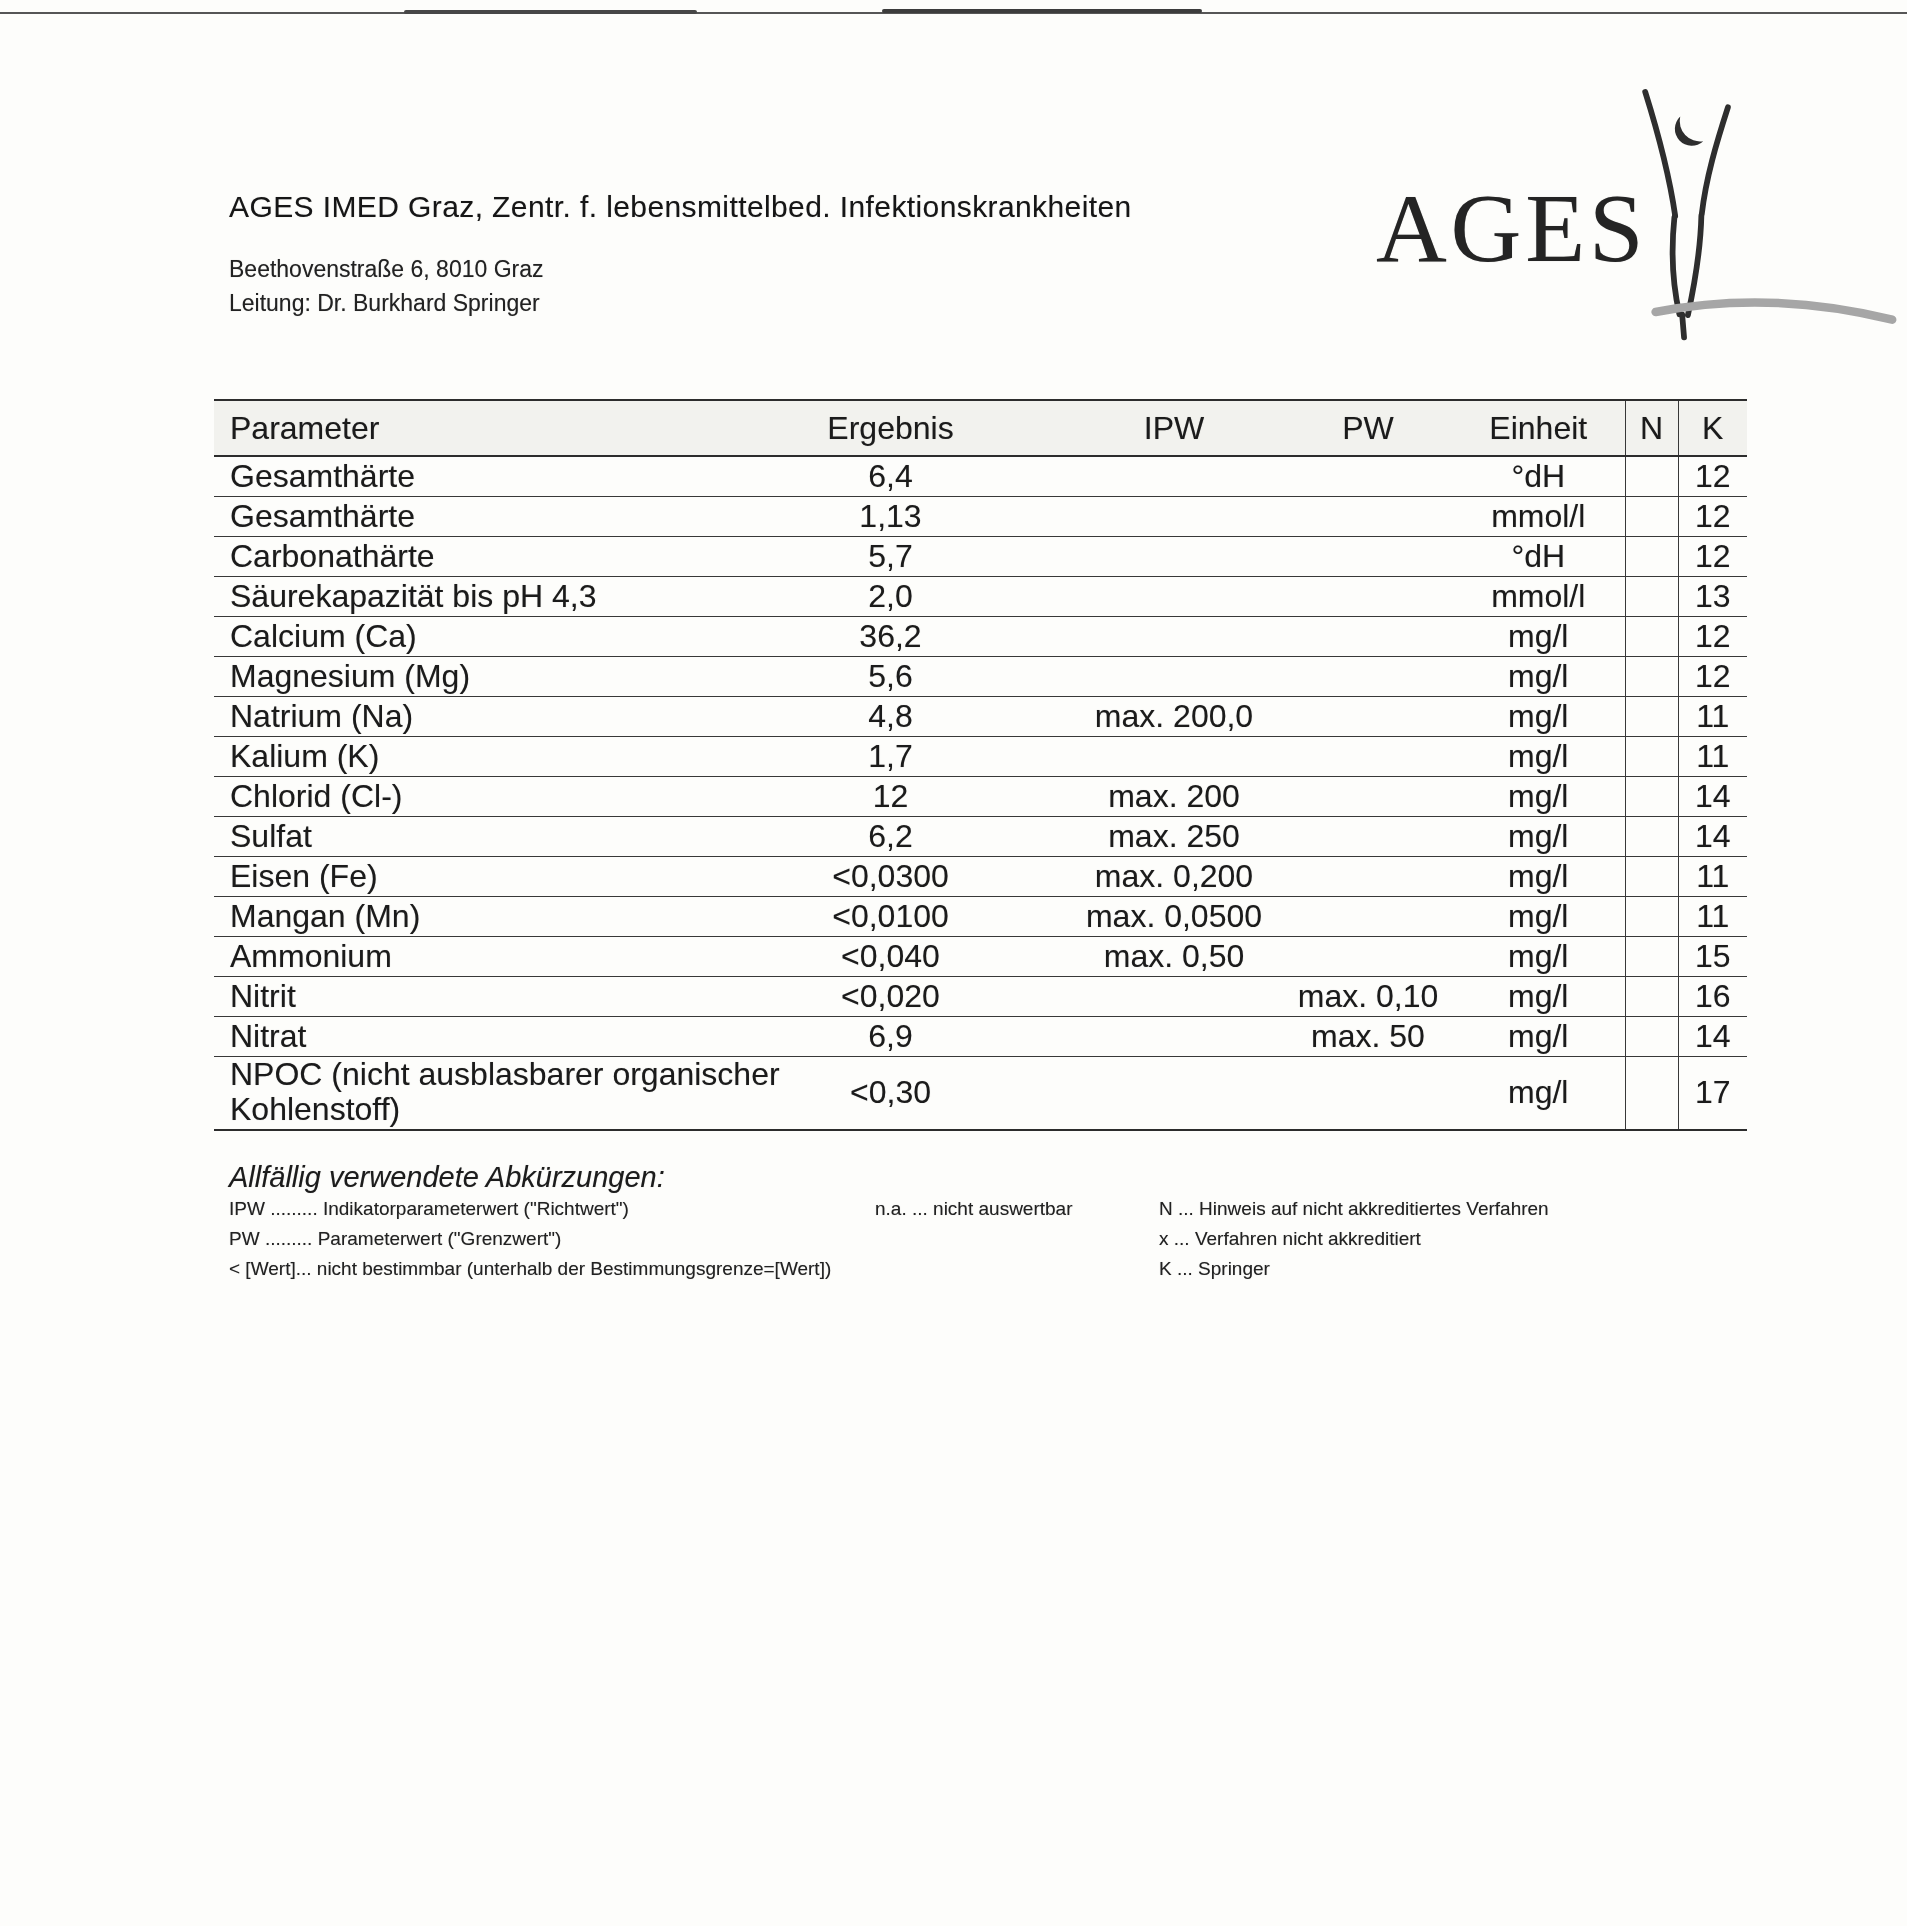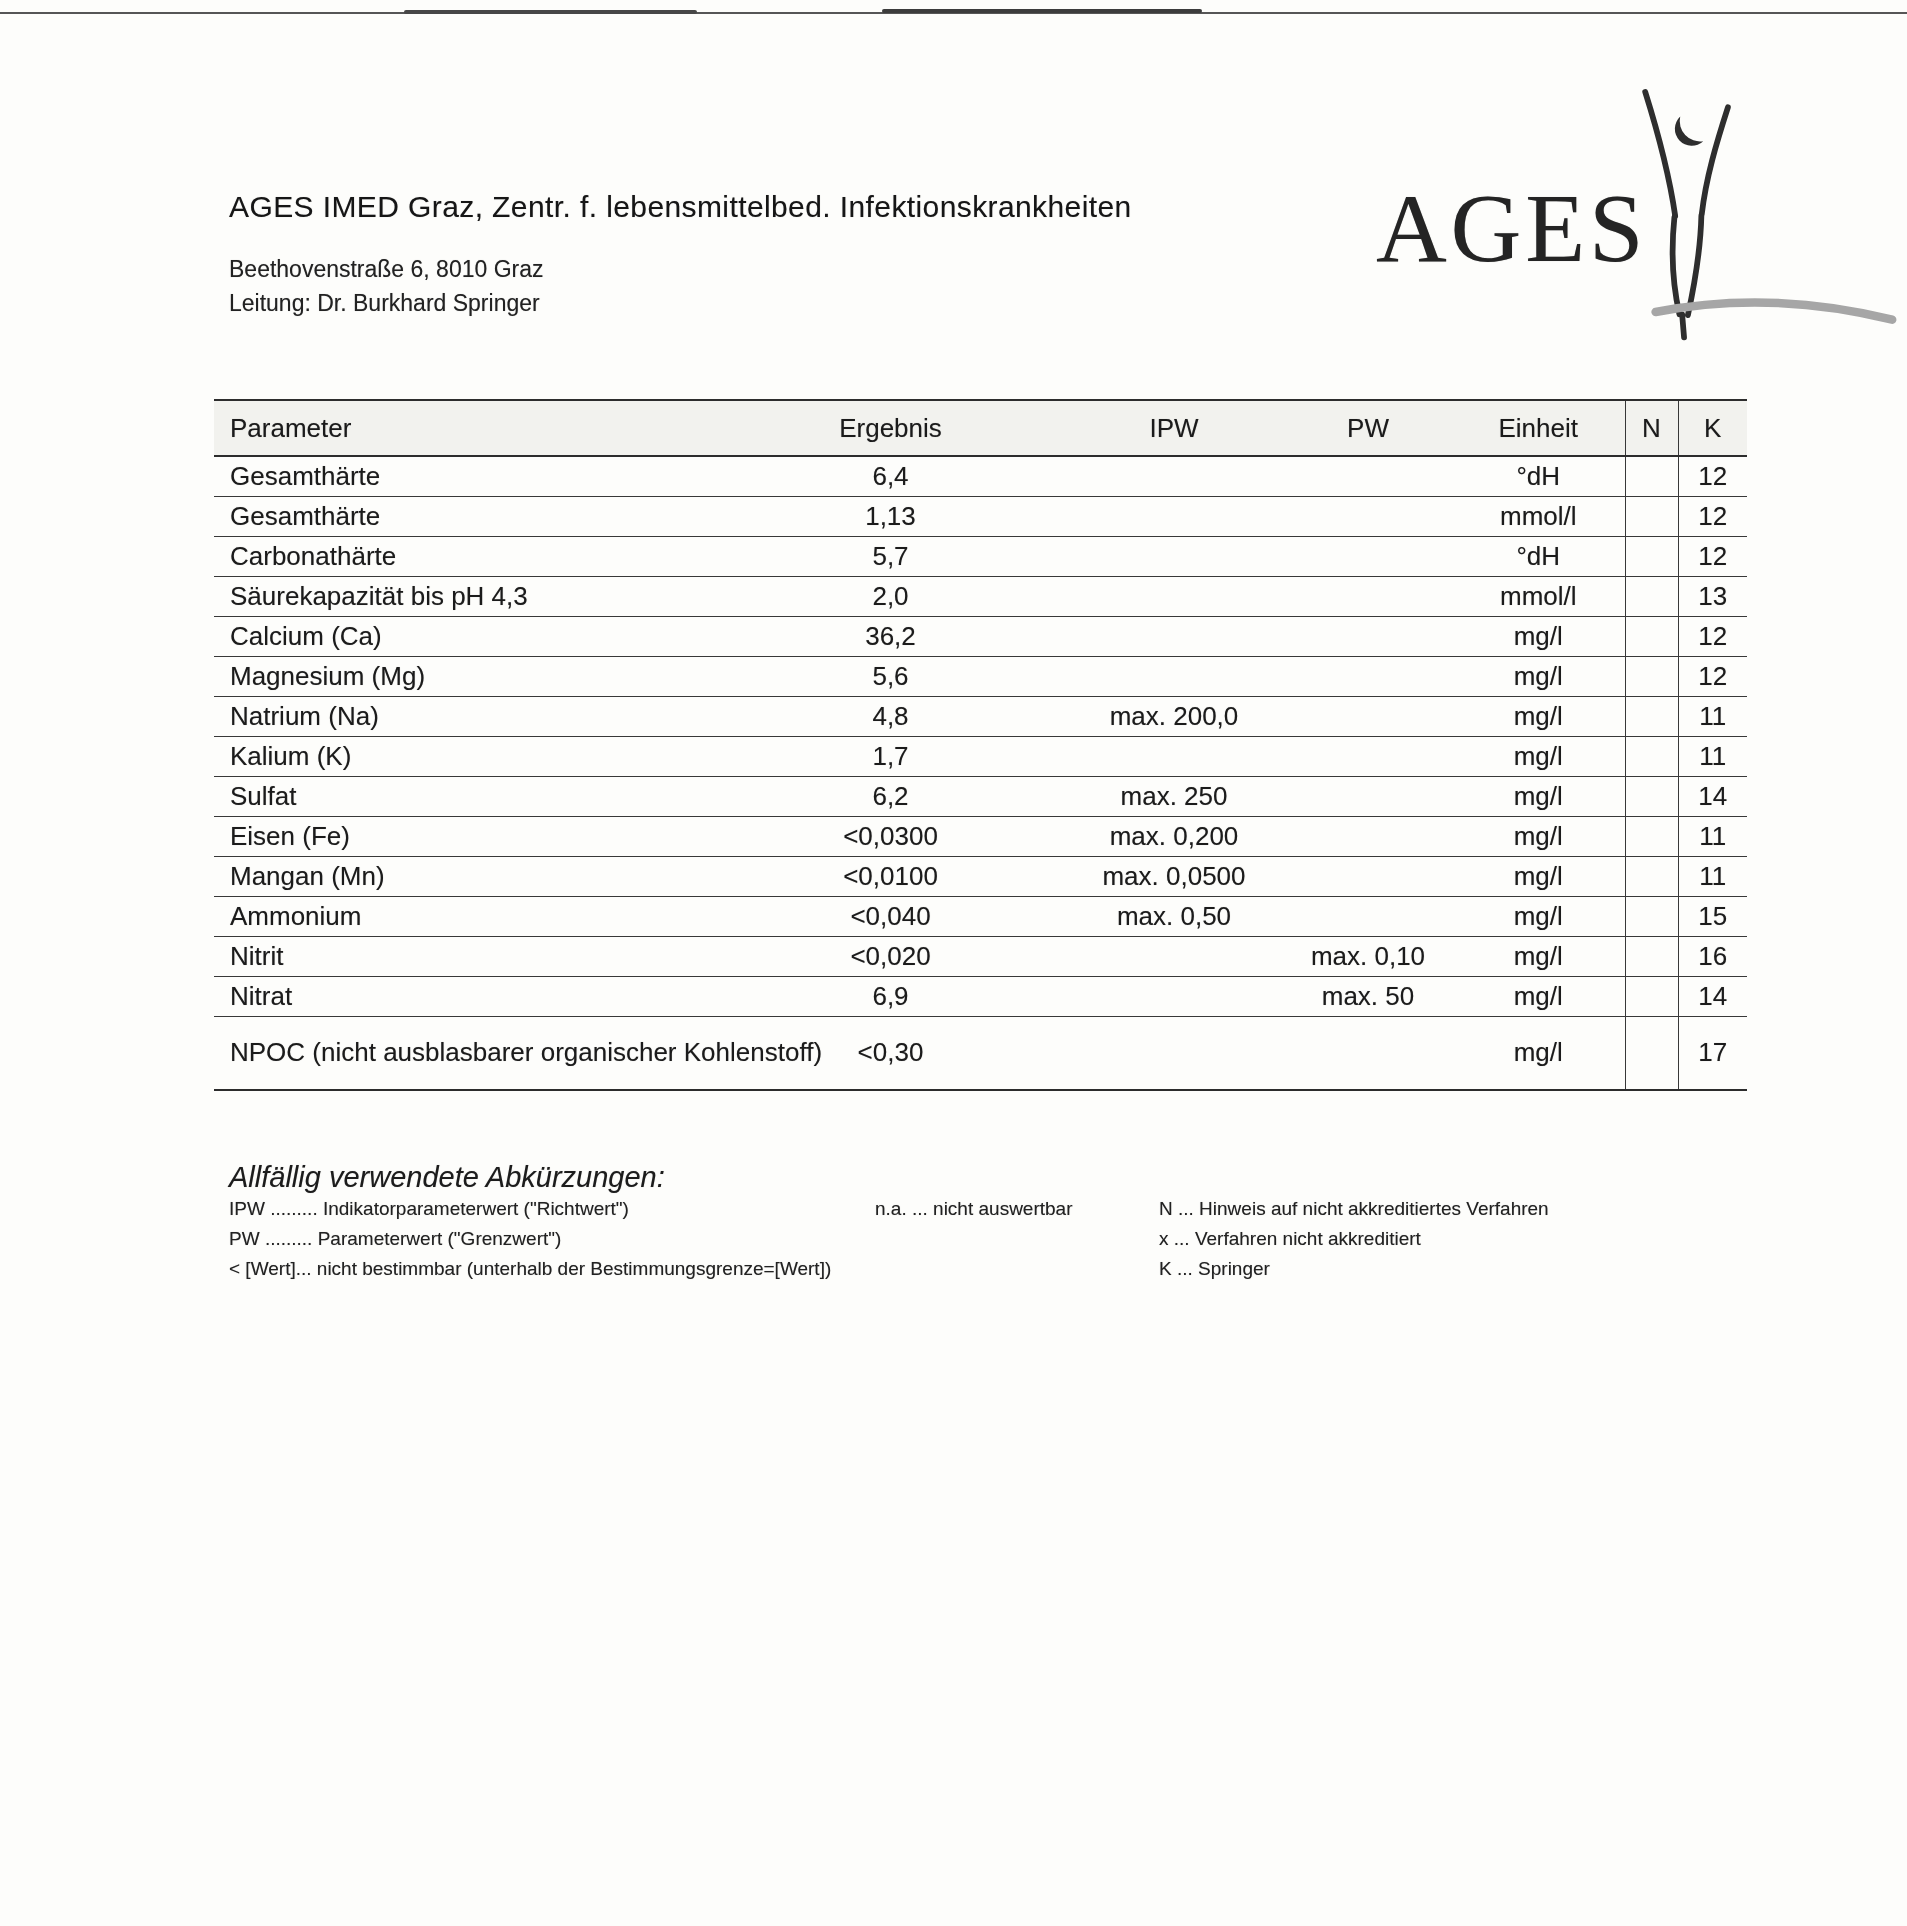--- a/index.html
+++ b/index.html
@@ -17,21 +17,21 @@
   .sender { position:absolute; left:229px; top:190px; }
   .sender .org { font-size:30px; color:#161616; letter-spacing:0.4px; }
   .sender .addr { font-size:23px; margin-top:32px; color:#222; }
   .sender .lead { font-size:23px; margin-top:7px; color:#222; }
 
   
   .logo { position:absolute; left:1364px; top:65px; width:547px; height:277px; }
 
   
   table.results { position:absolute; left:214px; top:399px; width:1531px;
-                  border-collapse:collapse; table-layout:fixed; font-size:26px; color:#1b1b1b; }
+                  border-collapse:collapse; table-layout:fixed; font-size:32px; color:#1b1b1b; }
   table.results th, table.results td { font-weight:400; vertical-align:middle; }
   thead th { height:56px; border-top:2.7px solid #2d2d2d; border-bottom:2.3px solid #2c2c2c;
              background:#f2f2ee; text-align:center; }
   thead th.c-parameter { text-align:left; padding-left:16px; }
   tbody td { height:40px; border-bottom:1.5px solid #383838; text-align:center; }
   tbody td.c-parameter { text-align:left; padding-left:16px; }
   .c-n, .c-k { border-left:1.5px solid #383838; }
   tbody tr.tall td { height:74px; }
   tbody tr:last-child td { border-bottom:2.7px solid #2c2c2c; }
   tbody td { overflow:visible; }
@@ -161,20 +161,29 @@
         <tr>
           <td class="c-parameter"><span>Kalium (K)</span></td>
           <td class="c-ergebnis"><span>1,7</span></td>
           <td class="c-ipw"><span></span></td>
           <td class="c-pw"><span></span></td>
           <td class="c-einheit"><span>mg/l</span></td>
           <td class="c-n"><span></span></td>
           <td class="c-k"><span>11</span></td>
         </tr>
         <tr>
+          <td class="c-parameter"><span>Chlorid (Cl-)</span></td>
+          <td class="c-ergebnis"><span>12</span></td>
+          <td class="c-ipw"><span>max. 200</span></td>
+          <td class="c-pw"><span></span></td>
+          <td class="c-einheit"><span>mg/l</span></td>
+          <td class="c-n"><span></span></td>
+          <td class="c-k"><span>14</span></td>
+        </tr>
+        <tr>
           <td class="c-parameter"><span>Sulfat</span></td>
           <td class="c-ergebnis"><span>6,2</span></td>
           <td class="c-ipw"><span>max. 250</span></td>
           <td class="c-pw"><span></span></td>
           <td class="c-einheit"><span>mg/l</span></td>
           <td class="c-n"><span></span></td>
           <td class="c-k"><span>14</span></td>
         </tr>
         <tr>
           <td class="c-parameter"><span>Eisen (Fe)</span></td>

